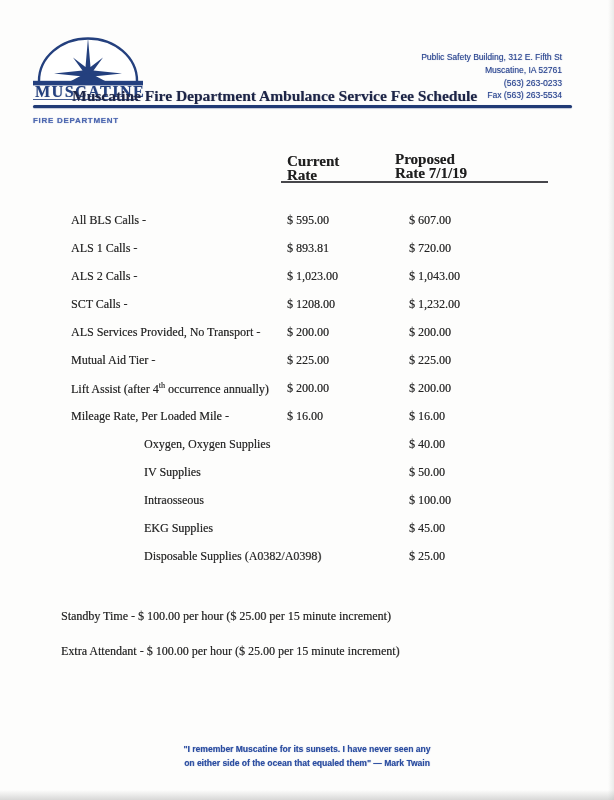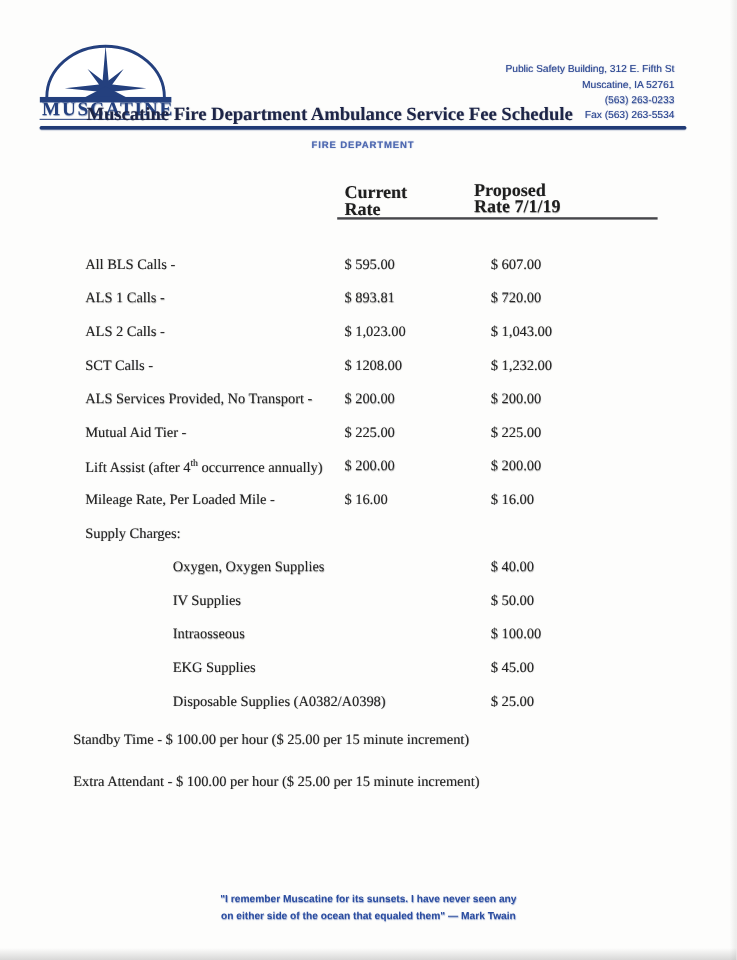--- a/index.html
+++ b/index.html
@@ -22,21 +22,21 @@
     font-size:15.5px;font-weight:bold;color:#1d2547;white-space:nowrap;
     text-shadow:0.4px 0.4px 0.8px rgba(29,37,71,0.45);
   }
   .address{
     position:absolute;right:52px;top:51px;text-align:right;
     font-family:"Liberation Sans", sans-serif;font-size:8.5px;font-weight:normal;
     color:#2a4590;line-height:12.8px;
     text-shadow:0.3px 0.3px 0.8px rgba(42,69,144,0.55);
   }
   .dept{
-    position:absolute;left:33px;top:116px;width:539px;text-align:center;
+    position:absolute;left:33px;top:116px;width:539px;text-align:left;
     font-family:"Liberation Sans", sans-serif;font-size:8px;font-weight:bold;
     letter-spacing:0.7px;color:#3b58a8;opacity:.9;
     text-shadow:0 0 1px rgba(59,88,168,0.7);
   }
   
   .col-head{position:absolute;font-size:15px;font-weight:bold;line-height:14px;color:#1e1e1e;
     text-shadow:0.3px 0.3px 0.6px rgba(40,40,40,0.45);}
   .col-head.current{left:287px;top:154px;}
   .col-head.proposed{left:395px;top:152px;}
   .header-underline{position:absolute;left:281px;top:181px;width:267px;height:1.5px;background:#47474b;}
@@ -145,25 +145,20 @@
       <div class="fee-row">
       <span class="fee-label">Lift Assist (after 4<sup>th</sup> occurrence annually)</span>
       <span class="fee-current">$ 200.00</span>
       <span class="fee-proposed">$ 200.00</span>
     </div>
       <div class="fee-row">
       <span class="fee-label">Mileage Rate, Per Loaded Mile -</span>
       <span class="fee-current">$ 16.00</span>
       <span class="fee-proposed">$ 16.00</span>
     </div>
-      <div class="fee-row section">
-      <span class="fee-label">Supply Charges:</span>
-      <span class="fee-current"></span>
-      <span class="fee-proposed"></span>
-    </div>
       <div class="fee-row indent">
       <span class="fee-label">Oxygen, Oxygen Supplies</span>
       <span class="fee-current"></span>
       <span class="fee-proposed">$ 40.00</span>
     </div>
       <div class="fee-row indent">
       <span class="fee-label">IV Supplies</span>
       <span class="fee-current"></span>
       <span class="fee-proposed">$ 50.00</span>
     </div>

